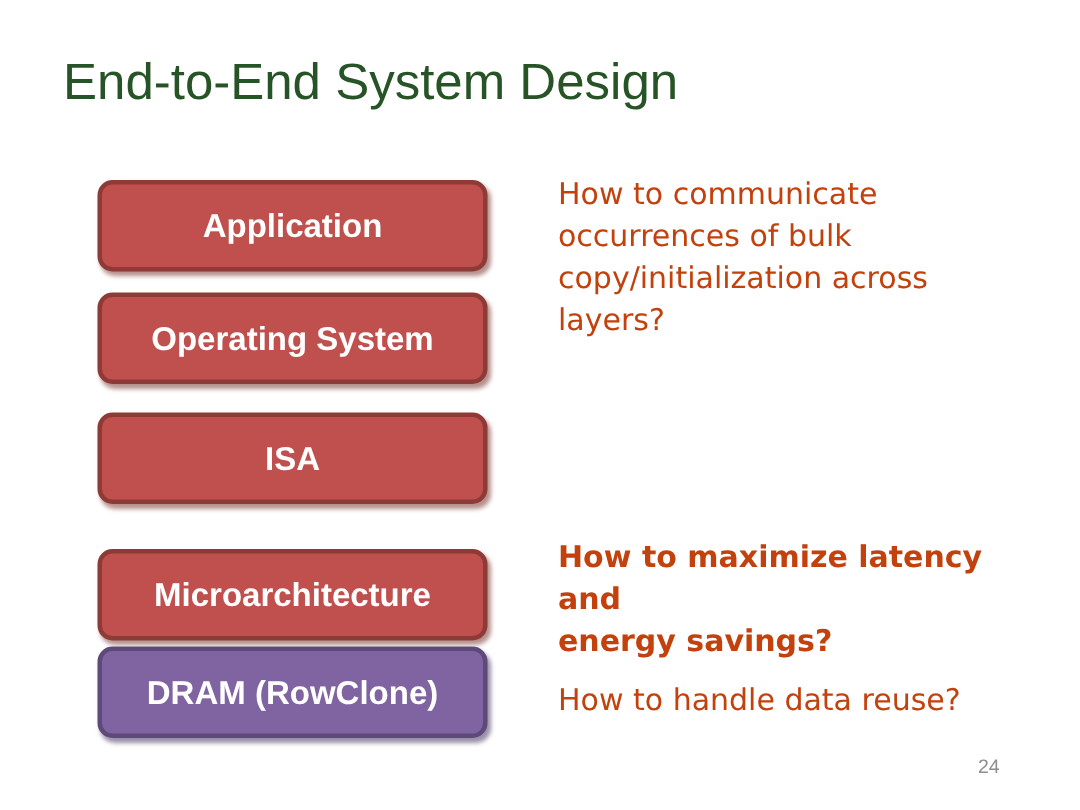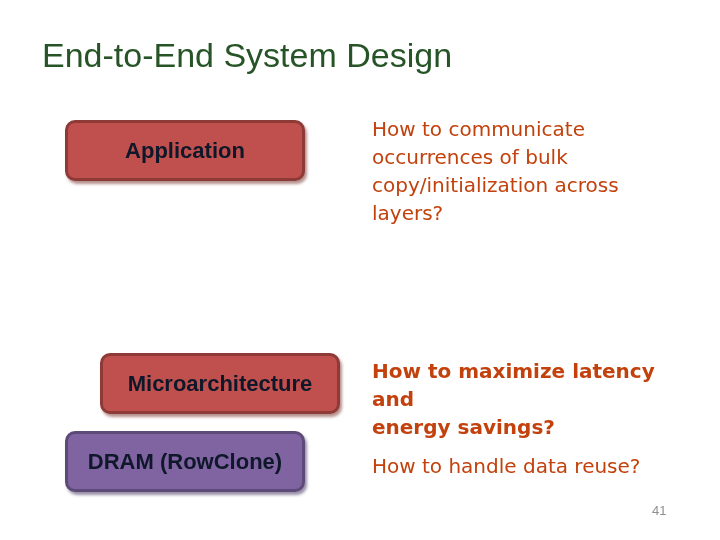--- a/index.html
+++ b/index.html
@@ -21,46 +21,46 @@
     top: 36px;
     font-size: 34px;
     font-weight: 400;
     color: #275427;
     letter-spacing: 0;
     white-space: nowrap;
   }
   .layer-box {
     position: absolute;
     left: 65px;
-    width: 240px;
+    width: 260px;
     height: 61px;
     box-sizing: border-box;
     border-radius: 10px;
     display: flex;
     align-items: center;
     justify-content: center;
     text-align: center;
     font-size: 22px;
     font-weight: 700;
-    color: #0f172a;
+    color: #ffffff;
   }
   .layer-red {
     background: #c0504d;
     border: 3px solid #8e3b38;
     box-shadow: 2px 3px 3px rgba(120, 55, 50, 0.55);
   }
   .layer-purple {
     background: #8064a2;
     border: 3px solid #5e4a78;
     box-shadow: 2px 3px 3px rgba(85, 70, 110, 0.6);
   }
   .box-application      { top: 120px; }
   .box-operating-system { top: 195px; }
   .box-isa              { top: 275px; }
-  .box-microarchitecture{ top: 353px; margin-left: 35px; }
+  .box-microarchitecture{ top: 366px; }
   .box-dram             { top: 431px; }
   .question {
     position: absolute;
     left: 372px;
     width: 330px;
     font-family: "DejaVu Sans", "Liberation Sans", sans-serif;
     font-size: 20px;
     line-height: 28px;
     color: #c2410c;
     white-space: pre-line;
@@ -81,36 +81,42 @@
 <body>
 
 <div class="slide">
 
   <div class="slide-title">End-to-End System Design</div>
 
   <div class="layer-box layer-red box-application">
     <span>Application</span>
   </div>
 
+  <div class="layer-box layer-red box-operating-system">
+    <span>Operating System</span>
+  </div>
 
+  <div class="layer-box layer-red box-isa">
+    <span>ISA</span>
+  </div>
 
   <div class="layer-box layer-red box-microarchitecture">
     <span>Microarchitecture</span>
   </div>
 
   <div class="layer-box layer-purple box-dram">
     <span>DRAM (RowClone)</span>
   </div>
 
   <div class="question q1">How to communicate
 occurrences of bulk
 copy/initialization across
 layers?</div>
 
 
   <div class="question q3">How to maximize latency and
 energy savings?</div>
 
   <div class="question q4">How to handle data reuse?</div>
 
-  <div class="page-number">41</div>
+  <div class="page-number">24</div>
 
 </div>
 
 </body></html>

